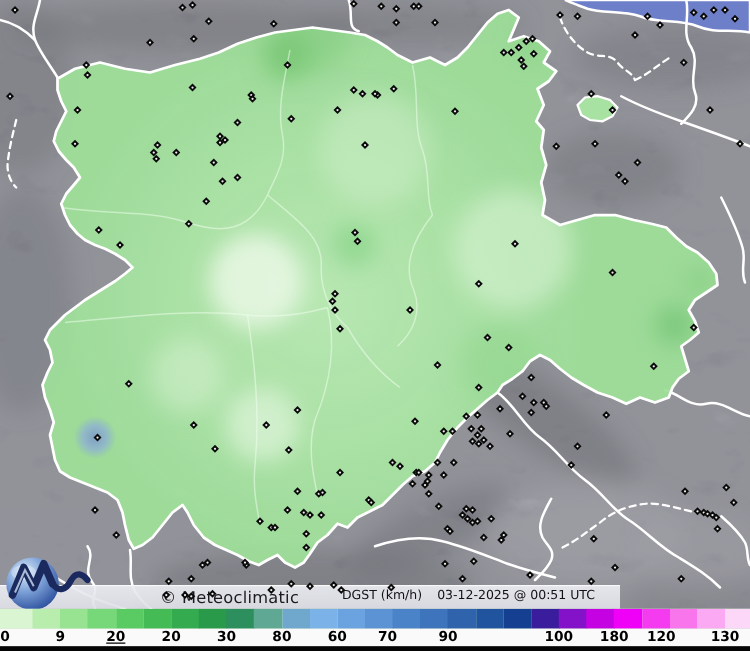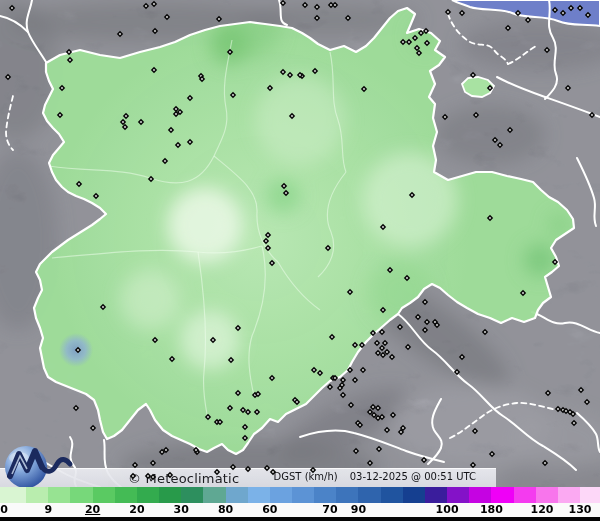--- a/index.html
+++ b/index.html
@@ -1003,23 +1003,23 @@
       <div class="seg" style="left: 580px; width: 22.6538px; background: rgb(253, 215, 248);"></div>
     </div>
   <div class="tick-strip" id="tick-strip">
       <span class="tick" style="left: 4px;">0</span>
       <span class="tick" style="left: 48.3077px;">9</span>
       <span class="tick" style="left: 92.6154px; text-decoration: underline;">20</span>
       <span class="tick" style="left: 136.923px;">20</span>
       <span class="tick" style="left: 181.231px;">30</span>
       <span class="tick" style="left: 225.538px;">80</span>
       <span class="tick" style="left: 269.846px;">60</span>
-      <span class="tick" style="left: 330px;">70</span>
+      <span class="tick" style="left: 310px;">70</span>
       <span class="tick" style="left: 358.462px;">90</span>
       <span class="tick" style="left: 402.769px; margin-top: 24px;">90</span>
       <span class="tick" style="left: 447.077px;">100</span>
       <span class="tick" style="left: 491.385px;">180</span>
-      <span class="tick" style="left: 542px;">120</span>
+      <span class="tick" style="left: 529px;">120</span>
       <span class="tick" style="left: 580px;">130</span>
     </div>
   <div class="bottom-bar"></div>
 
 </div>
 
 </body></html>

